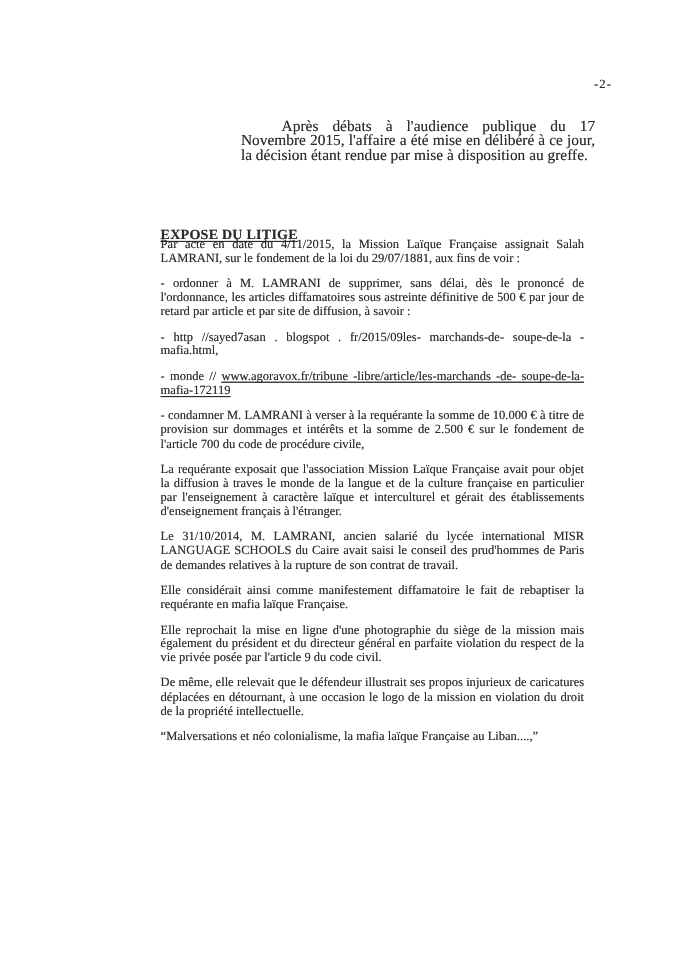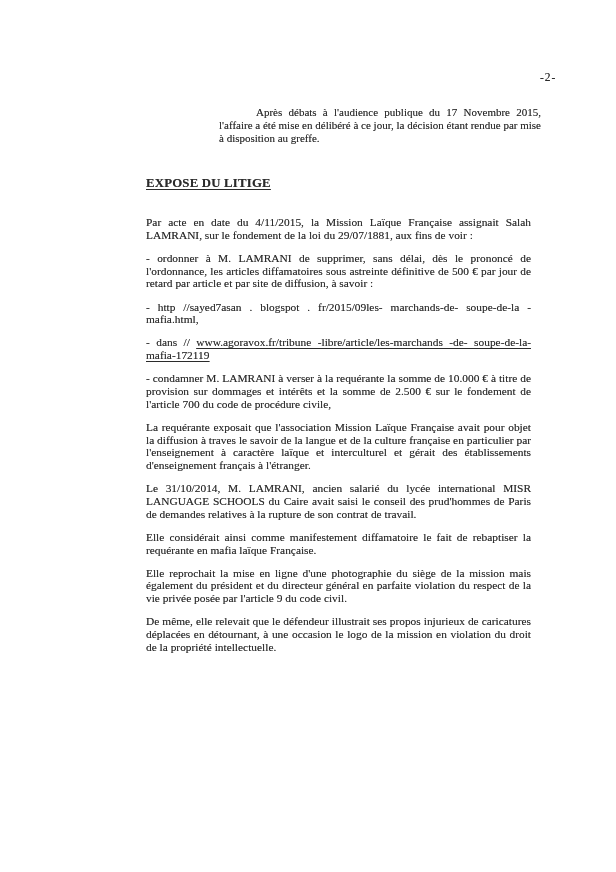--- a/index.html
+++ b/index.html
@@ -22,28 +22,28 @@
     top: 71px;
     left: 540px;
     font-size: 11.5px;
     letter-spacing: 1px;
   }
   .intro {
     position: absolute;
     top: 95px;
     left: 219px;
     width: 322px;
-    font-size: 11px;
+    font-size: 14px;
     line-height: 13px;
     text-align: justify;
     text-indent: 37px;
   }
   .section-title {
     position: absolute;
-    top: 176px;
+    top: 206px;
     left: 146px;
     font-size: 12.8px;
     font-weight: bold;
     text-decoration: underline;
     text-underline-offset: 2px;
     letter-spacing: 0.2px;
     margin: 0;
   }
   .doc-body {
     position: absolute;
@@ -74,33 +74,34 @@
   <h1 class="section-title">EXPOSE DU LITIGE</h1>
 
   <div class="doc-body">
 
     <p>Par acte en date du 4/11/2015, la Mission Laïque Française assignait Salah LAMRANI, sur le fondement de la loi du 29/07/1881, aux fins de voir :</p>
 
     <p>- ordonner à M. LAMRANI de supprimer, sans délai, dès le prononcé de l'ordonnance, les articles diffamatoires sous astreinte définitive de 500 € par jour de retard par article et par site de diffusion, à savoir :</p>
 
     <p>- http //sayed7asan . blogspot . fr/2015/09les- marchands-de- soupe-de-la - mafia.html,</p>
 
-    <p><span>- dans // </span><span class="underline">www.agoravox.fr/tribune -libre/article/les-marchands -de- soupe-de-la- mafia-172119</span></p>
+    <p><span>- monde // </span><span class="underline">www.agoravox.fr/tribune -libre/article/les-marchands -de- soupe-de-la- mafia-172119</span></p>
 
 
 
     <p>- condamner M. LAMRANI à verser à la requérante la somme de 10.000 € à titre de provision sur dommages et intérêts et la somme de 2.500 € sur le fondement de l'article 700 du code de procédure civile,</p>
 
-    <p>La requérante exposait que l'association Mission Laïque Française avait pour objet la diffusion à traves le savoir de la langue et de la culture française en particulier par l'enseignement à caractère laïque et interculturel et gérait des établissements d'enseignement français à l'étranger.</p>
+    <p>La requérante exposait que l'association Mission Laïque Française avait pour objet la diffusion à traves le monde de la langue et de la culture française en particulier par l'enseignement à caractère laïque et interculturel et gérait des établissements d'enseignement français à l'étranger.</p>
 
     <p>Le 31/10/2014, M. LAMRANI, ancien salarié du lycée international MISR LANGUAGE SCHOOLS du Caire avait saisi le conseil des prud'hommes de Paris de demandes relatives à la rupture de son contrat de travail.</p>
 
 
     <p>Elle considérait ainsi comme manifestement diffamatoire le fait de rebaptiser la requérante en mafia laïque Française.</p>
 
     <p>Elle reprochait la mise en ligne d'une photographie du siège de la mission mais également du président et du directeur général en parfaite violation du respect de la vie privée posée par l'article 9 du code civil.</p>
 
     <p>De même, elle relevait que le défendeur illustrait ses propos injurieux de caricatures déplacées en détournant, à une occasion le logo de la mission en violation du droit de la propriété intellectuelle.</p>
 
 
+    <p>“Malversations et néo colonialisme, la mafia laïque Française au Liban....,”</p>
 
   </div>
 </div>
 
 </body></html>

